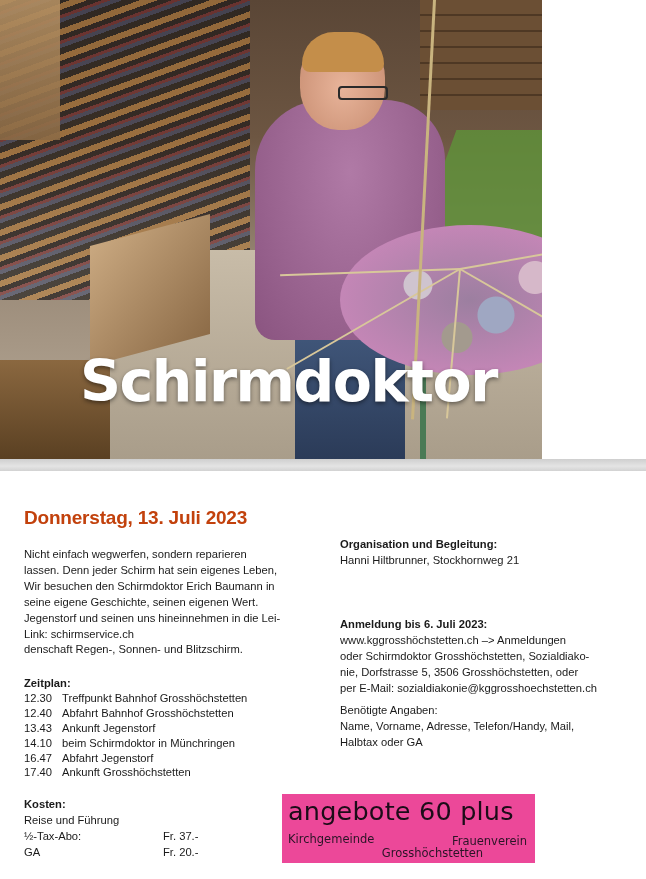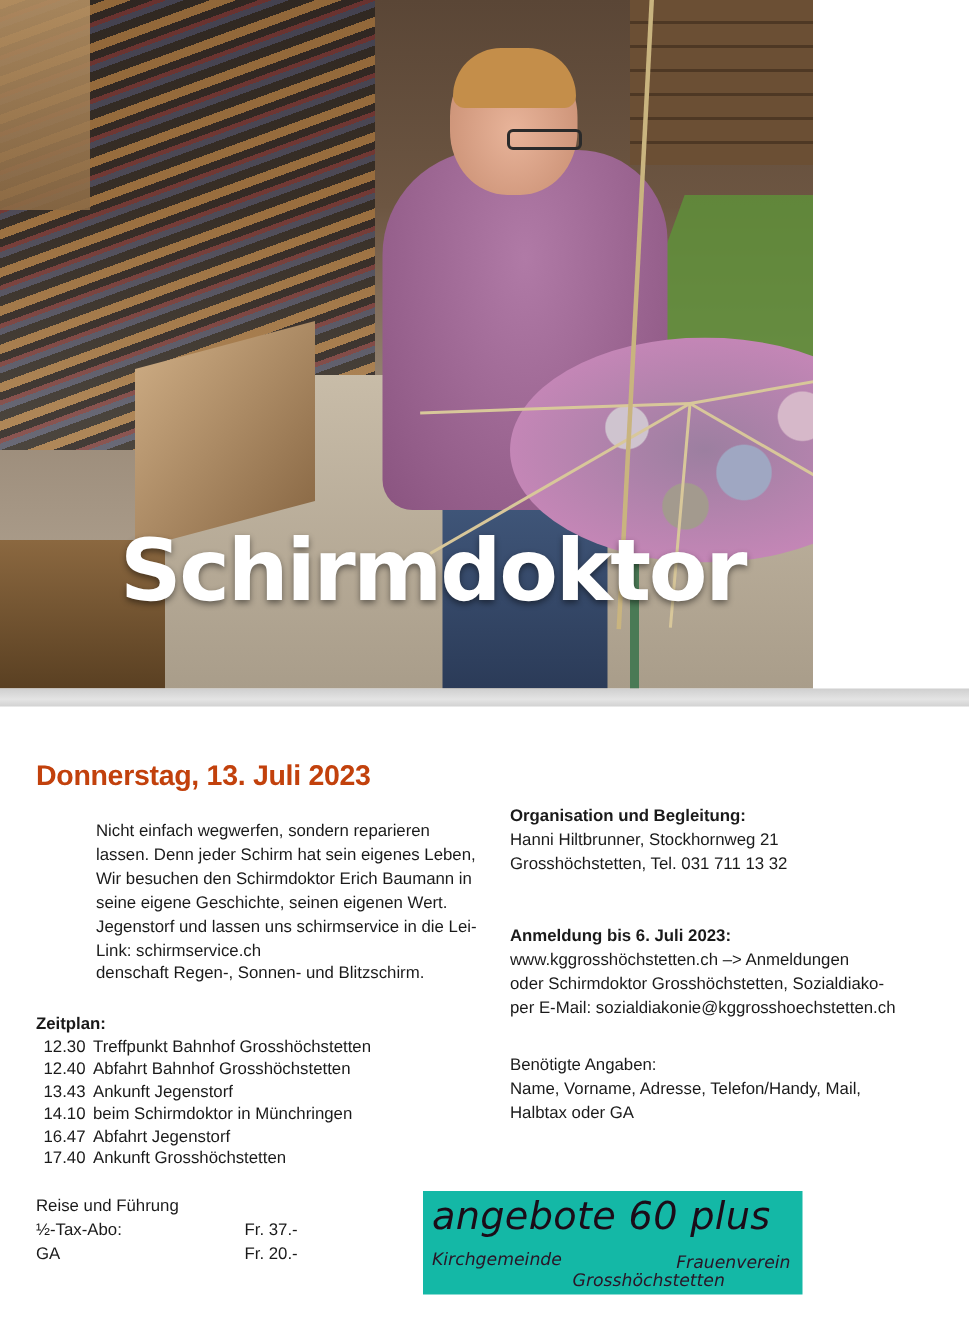--- a/index.html
+++ b/index.html
@@ -35,34 +35,34 @@
       radial-gradient(ellipse at center,#9c7fa0,#c987b9 80%);
   }
   .hero .rib { position:absolute; height:2px; background:#d8c79a; transform-origin:0 50%; }
   .hero .shaft { position:absolute; left:433px; top:0; width:3px; height:420px; background:#c9b47f; transform:rotate(3deg); transform-origin:top; }
   .hero-title { position:absolute; left:80px; top:353px; font-family:"DejaVu Sans", sans-serif; font-weight:bold; font-size:57px; letter-spacing:-1.5px; color:#ffffff; text-shadow:0 2px 4px rgba(0,0,0,.45); line-height:1; }
   .divider-band { position:absolute; left:0; top:459px; width:646px; height:12px; background:linear-gradient(180deg,#cfcfcf,#e4e4e4 60%,#d2d2d2); }
 
   
   .date-heading { position:absolute; left:24px; top:507px; font-family:"Liberation Sans", sans-serif; font-weight:bold; font-size:19px; color:#c2410c; letter-spacing:-0.2px; }
   .p { position:absolute; font-size:11.2px; line-height:15.9px; color:#1a1a1a; }
-  .intro { left:24px; top:547px; width:290px;margin-left:40px; }
+  .intro { left:24px; top:547px; width:290px; }
   .bold { font-weight:bold; }
   .schedule { position:absolute; left:24px; top:676px; font-size:11.2px; line-height:14.9px; }
-  .schedule .row { display:flex;text-align:center; }
+  .schedule .row { display:flex; }
   .schedule .time { width:38px; }
   .costs { position:absolute; left:24px; top:797px; font-size:11.2px; line-height:15.9px; width:230px; }
   .costs .row { display:flex; }
   .costs .lbl { width:139px; }
 
   .org { left:340px; top:537px; width:300px; }
   .reg { left:340px; top:617px; width:300px; }
   .need { left:340px; top:703px; width:300px; }
 
-  .badge { position:absolute; left:282px; top:794px; width:253px; height:69px; background:#14b8a6;font-style:italic; }
+  .badge { position:absolute; left:282px; top:794px; width:253px; height:69px; background:#ec4899; }
   .badge .big { position:absolute; left:6px; top:2px; font-family:"DejaVu Sans", sans-serif; font-size:25.5px; color:#1b0c18; letter-spacing:0.2px; }
   .badge .l { position:absolute; left:6px; top:38px; font-family:"DejaVu Sans", sans-serif; font-size:11.5px; color:#2a1426; }
   .badge .r { position:absolute; right:8px; top:40px; font-family:"DejaVu Sans", sans-serif; font-size:11.5px; color:#2a1426; }
   .badge .c { position:absolute; left:0; width:100%; text-align:center; top:52px; font-family:"DejaVu Sans", sans-serif; font-size:11.5px; color:#2a1426;margin-left:24px; }
 </style>
 </head>
 <body>
 
 <div class="hero">
   <div class="left-shelves"></div>
@@ -90,21 +90,21 @@
 </div>
 <div class="divider-band"></div>
 
 <div class="date-heading">Donnerstag, 13. Juli 2023</div>
 
 <div class="p intro">
   <div>Nicht einfach wegwerfen, sondern reparieren</div>
   <div>lassen. Denn jeder Schirm hat sein eigenes Leben,</div>
   <div>Wir besuchen den Schirmdoktor Erich Baumann in</div>
   <div>seine eigene Geschichte, seinen eigenen Wert.</div>
-  <div>Jegenstorf und lassen uns schirmservice in die Lei-</div>
+  <div>Jegenstorf und seinen uns hineinnehmen in die Lei-</div>
   <div>Link: schirmservice.ch</div>
   <div>denschaft Regen-, Sonnen- und Blitzschirm.</div>
 </div>
 
 <div class="schedule">
   <div class="bold">Zeitplan:</div>
   <div class="row">
       <span class="time">12.30</span>
       <span>Treffpunkt Bahnhof Grosshöchstetten</span>
     </div>
@@ -124,41 +124,42 @@
       <span class="time">16.47</span>
       <span>Abfahrt Jegenstorf</span>
     </div>
   <div class="row">
       <span class="time">17.40</span>
       <span>Ankunft Grosshöchstetten</span>
     </div>
 </div>
 
 <div class="costs">
+  <div class="bold">Kosten:</div>
   <div>Reise und Führung</div>
   <div class="row">
       <span class="lbl">½-Tax-Abo:</span>
       <span>Fr. 37.-</span>
     </div>
   <div class="row">
       <span class="lbl">GA</span>
       <span>Fr. 20.-</span>
     </div>
 </div>
 
 <div class="p org">
   <div class="bold">Organisation und Begleitung:</div>
   <div>Hanni Hiltbrunner, Stockhornweg 21</div>
-  <div>Grosshöchstetten, Tel. 031 711 13 32</div>
 </div>
 
 <div class="p reg">
   <div class="bold">Anmeldung bis 6. Juli 2023:</div>
   <div>www.kggrosshöchstetten.ch –&gt; Anmeldungen</div>
   <div>oder Schirmdoktor Grosshöchstetten, Sozialdiako-</div>
+  <div>nie, Dorfstrasse 5, 3506 Grosshöchstetten, oder</div>
   <div>per E-Mail: sozialdiakonie@kggrosshoechstetten.ch</div>
 </div>
 
 <div class="p need">
   <div>Benötigte Angaben:</div>
   <div>Name, Vorname, Adresse, Telefon/Handy, Mail,</div>
   <div>Halbtax oder GA</div>
 </div>
 
 <div class="badge">

